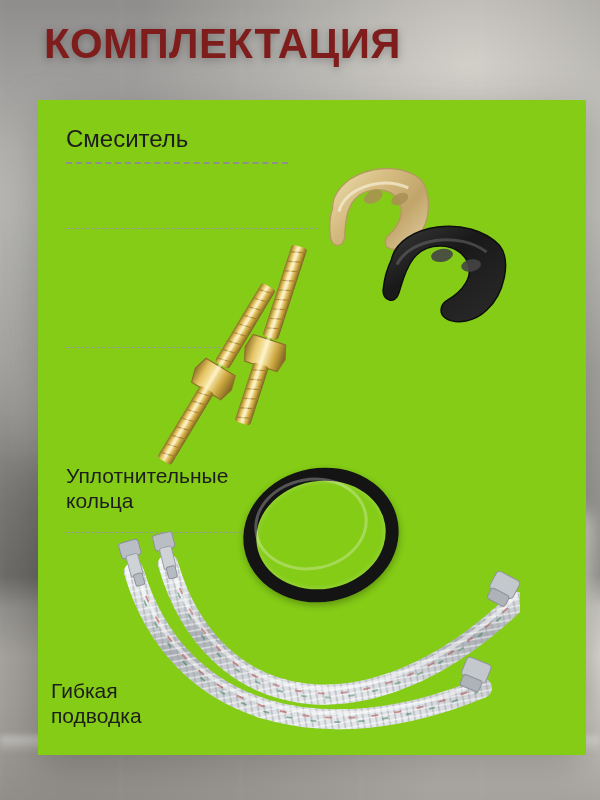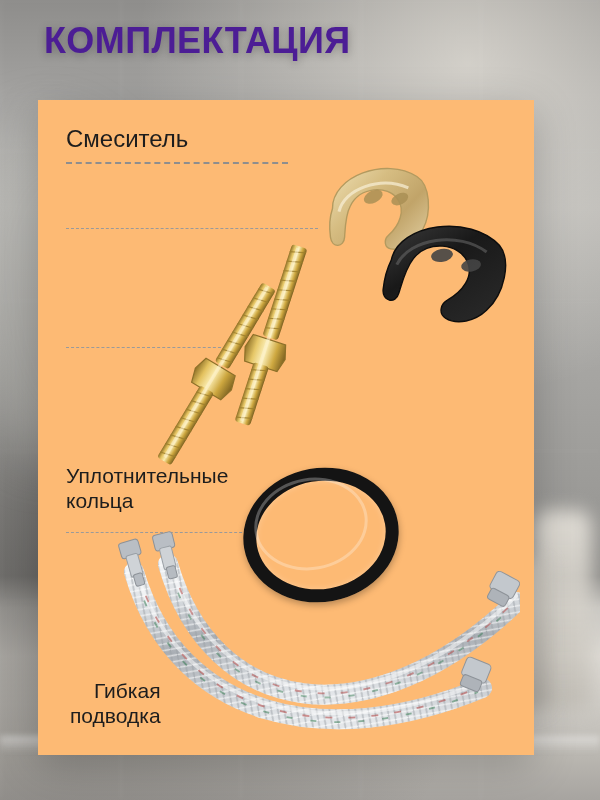--- a/index.html
+++ b/index.html
@@ -80,38 +80,38 @@
     left: 0; right: 0; top: 736px; height: 16px;
     background: linear-gradient(to bottom, rgba(255,255,255,0.45), rgba(255,255,255,0.0));
     filter: blur(3px);
   }
 
   
   .title {
     position: absolute;
     left: 44px;
     top: 22px;
-    font-size: 36px;
+    font-size: 42px;
     line-height: 1.06;
     font-weight: 700;
-    color: #4c1d95;
+    color: #7f1d1d;
     letter-spacing: 0.4px;
     text-transform: uppercase;
     text-shadow: 0 2px 8px rgba(0,0,0,0.28);
     font-family: "Liberation Sans", sans-serif;
   }
 
   
   .card {
     position: absolute;
     left: 38px;
     top: 100px;
-    width: 496px;
+    width: 548px;
     height: 655px;
-    background: #fdba74;
+    background: #84cc16;
     box-shadow: 0 10px 40px rgba(0,0,0,0.22);
   }
   .card-inner {
     position: absolute;
     inset: 0;
     overflow: hidden;
   }
 
   
   .label {
@@ -201,21 +201,21 @@
       <div class="dash" style="left:28px; top:62px; width:222px;"></div>
 
       <div class="dash thin" style="left:28px; top:128px; width:252px;"></div>
 
       <div class="dash thin" style="left:28px; top:247px; width:160px;"></div>
 
       <div class="label" style="left:28px; top:363px;">Уплотнительные
 кольца</div>
       <div class="dash thin" style="left:28px; top:432px; width:186px;"></div>
 
-      <div class="label" style="left:32px; top:578px;text-align:right;">Гибкая
+      <div class="label" style="left:13px; top:578px;">Гибкая
 подводка</div>
 
       <div class="clip" style="left:282px; top:62px; transform: rotate(-8deg);">
         <svg viewBox="0 0 120 108">
           <defs>
             <linearGradient id="goldC" x1="0" y1="0" x2="1" y2="1">
               <stop offset="0%" stop-color="#efe0b4"></stop>
               <stop offset="35%" stop-color="#d6bd82"></stop>
               <stop offset="65%" stop-color="#c1a469"></stop>
               <stop offset="100%" stop-color="#e4d2a5"></stop>

